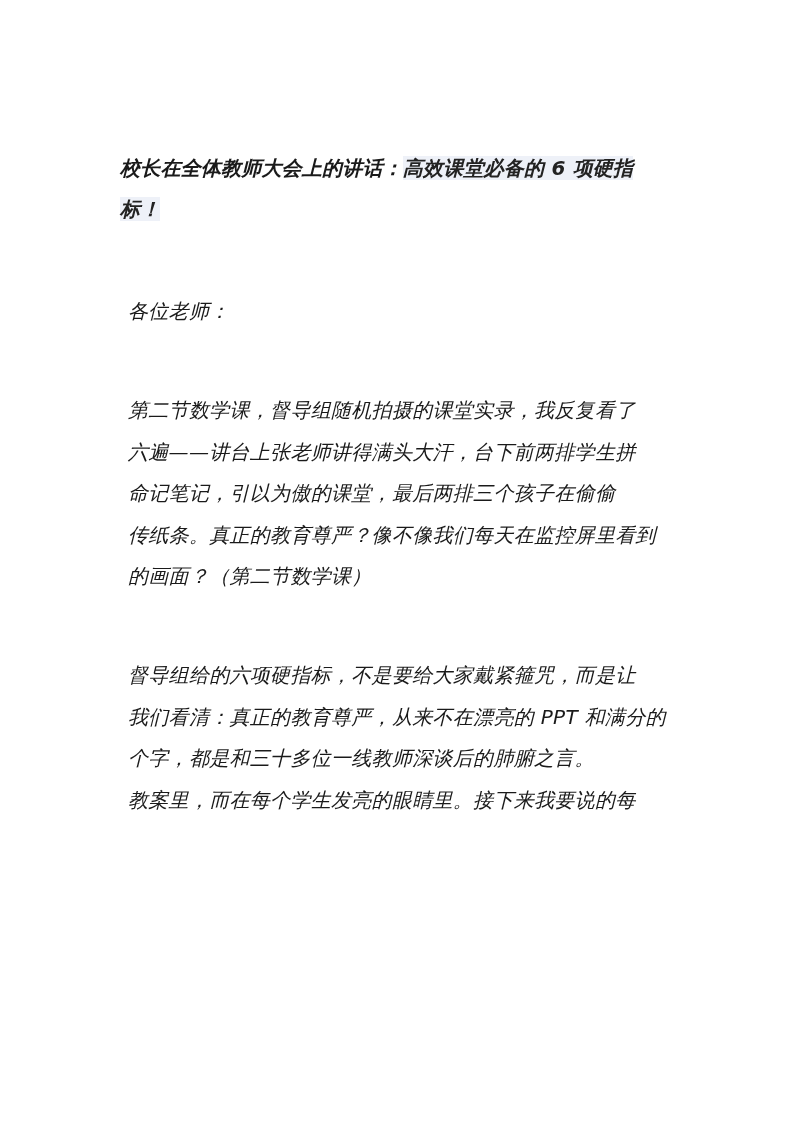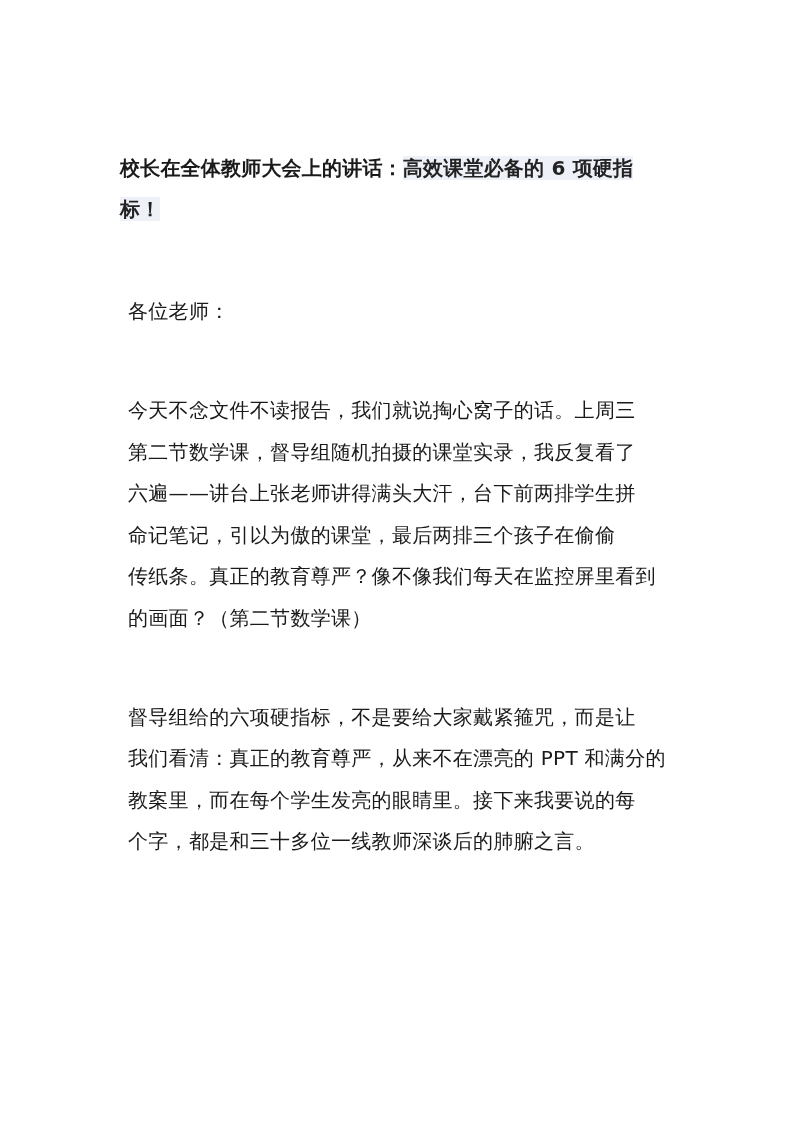--- a/index.html
+++ b/index.html
@@ -40,20 +40,21 @@
       font-size: 20px;
       line-height: 41.5px;
       margin: 8px;
       letter-spacing: 0.3px;
       text-align: justify;
       color: #1a1a1a;
     }
     .line {
       display: block;
       white-space: nowrap;
+      font-style: italic;
     }
     .gap {
       height: 41.5px;
     }
   </style>
 </head>
 <body>
 
 <div class="page">
 
@@ -65,30 +66,29 @@
   <div class="gap-title"></div>
 
   <p class="para">
     <span class="line">各位老师：</span>
   </p>
 
 
   <div class="gap"></div>
 
   <p class="para">
-    <span class="line">今天不念文件不读报告，我们就说掏心窝子的话。上周三</span>
     <span class="line">第二节数学课，督导组随机拍摄的课堂实录，我反复看了</span>
     <span class="line">六遍——讲台上张老师讲得满头大汗，台下前两排学生拼</span>
     <span class="line">命记笔记，引以为傲的课堂，最后两排三个孩子在偷偷</span>
     <span class="line">传纸条。真正的教育尊严？像不像我们每天在监控屏里看到</span>
     <span class="line">的画面？（第二节数学课）</span>
   </p>
 
   <div class="gap"></div>
 
   <p class="para">
     <span class="line">督导组给的六项硬指标，不是要给大家戴紧箍咒，而是让</span>
     <span class="line">我们看清：真正的教育尊严，从来不在漂亮的 PPT 和满分的</span>
+    <span class="line">个字，都是和三十多位一线教师深谈后的肺腑之言。</span>
     <span class="line">教案里，而在每个学生发亮的眼睛里。接下来我要说的每</span>
-    <span class="line">个字，都是和三十多位一线教师深谈后的肺腑之言。</span>
   </p>
 
 </div>
 
 </body></html>

